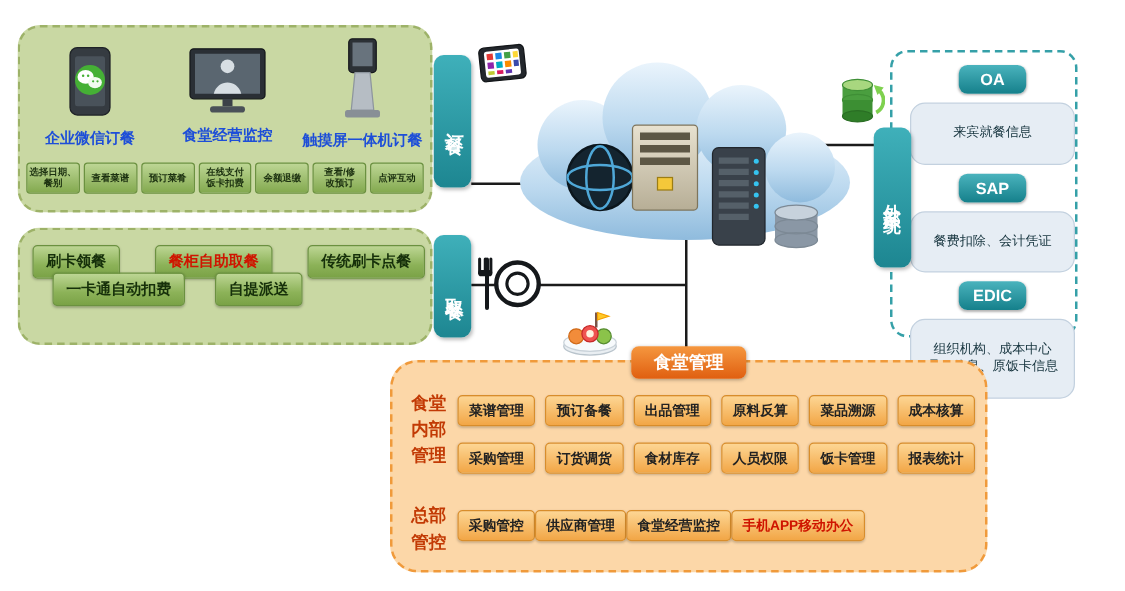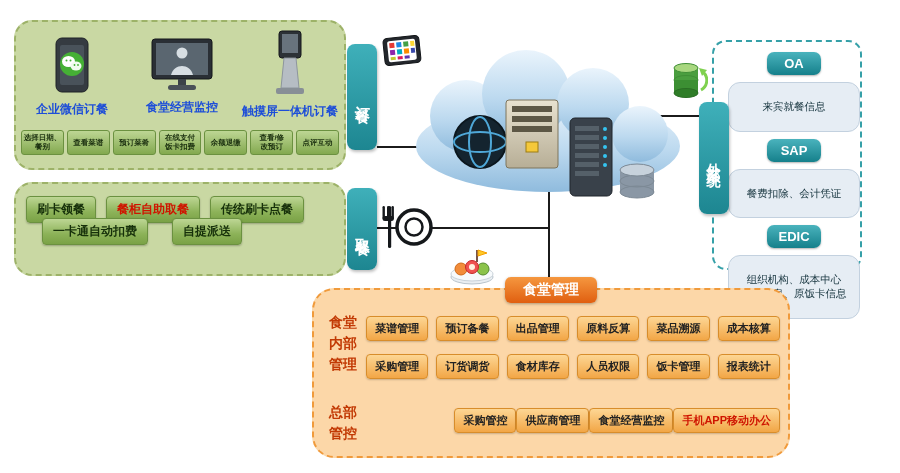--- a/index.html
+++ b/index.html
@@ -35,21 +35,21 @@
   .canteen-title{position:absolute;left:551px;top:277px;transform:translateX(-50%);
                  background:linear-gradient(180deg,#f5973f,#e05f10);color:#fff;font-weight:bold;font-size:14px;
                  padding:4px 18px;border-radius:6px;box-shadow:0 1px 3px rgba(0,0,0,.3);z-index:6;white-space:nowrap;}
   .o-btn{background:linear-gradient(180deg,#fdd694,#f2a646);border:1px solid #d88d2b;border-radius:4px;
          font-size:11px;font-weight:bold;color:#222;text-align:center;padding:4px 2px;
          box-shadow:0 1px 2px rgba(0,0,0,.2);white-space:nowrap;}
   .v-label{position:absolute;color:#c23a05;font-weight:bold;font-size:14px;line-height:1.5;
            text-align:center;white-space:pre-line;}
   .int-grid{position:absolute;left:52px;top:26px;width:414px;display:grid;
             grid-template-columns:repeat(6,1fr);gap:13px 8px;}
-  .hq-row{position:absolute;left:52px;top:118px;width:414px;display:flex;justify-content:flex-end;}
+  .hq-row{position:absolute;left:52px;top:118px;width:414px;display:flex;justify-content:flex-start;}
   .hq-row .o-btn{padding:4px 8px;}
   .icon{position:absolute;}
 </style>
 </head>
 <body>
 
 <div class="canvas">
 
   <div class="line" style="left:377px;top:146px;width:58px;height:2px"></div>
   <div class="line" style="left:377px;top:227px;width:172px;height:2px"></div>
@@ -120,21 +120,21 @@
         <rect x="23" y="16" width="5" height="5" fill="#fb8c00"></rect>
           <rect x="30" y="16" width="4" height="5" fill="#3949ab"></rect>
         <rect x="9" y="23" width="5" height="3" fill="#c0ca33"></rect>
           <rect x="16" y="23" width="5" height="3" fill="#d81b60"></rect>
         <rect x="23" y="23" width="5" height="3" fill="#5e35b1"></rect>
       </g>
     </svg>
   </div>
 
   <div class="panel green" style="left:14px;top:182px;width:332px;height:94px;">
-    <div class="p-row" style="left:10px;top:12px;gap:10px;">
+    <div class="p-row" style="left:10px;top:12px;gap:28px;">
       <div class="g-btn">刷卡领餐</div>
       <div class="g-btn red-text">餐柜自助取餐</div>
       <div class="g-btn">传统刷卡点餐</div>
     </div>
     <div class="p-row" style="left:26px;top:34px;gap:24px;">
       <div class="g-btn">一卡通自动扣费</div>
       <div class="g-btn">自提派送</div>
     </div>
   </div>
   <div class="teal-tag" style="left:347px;top:188px;width:30px;height:82px;font-size:15px;">取餐</div>

